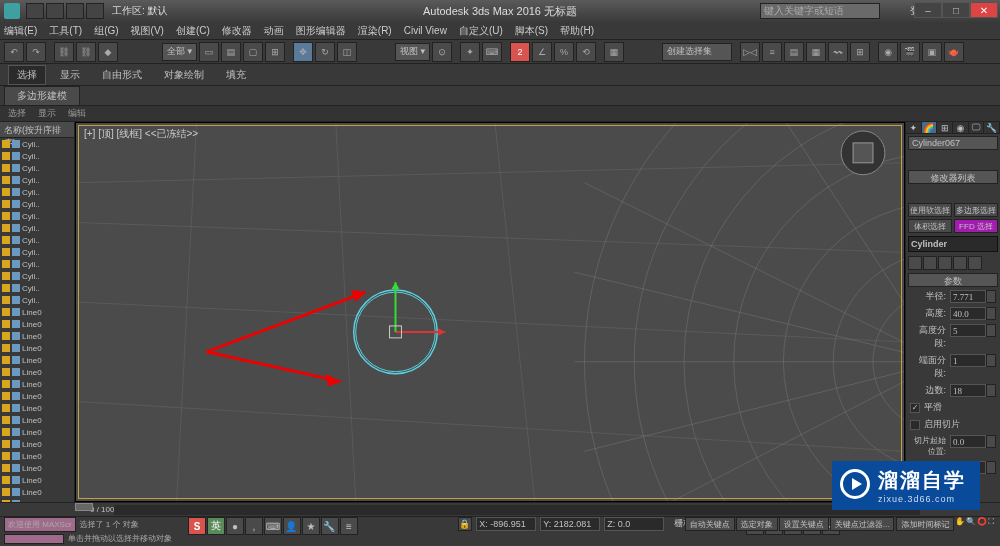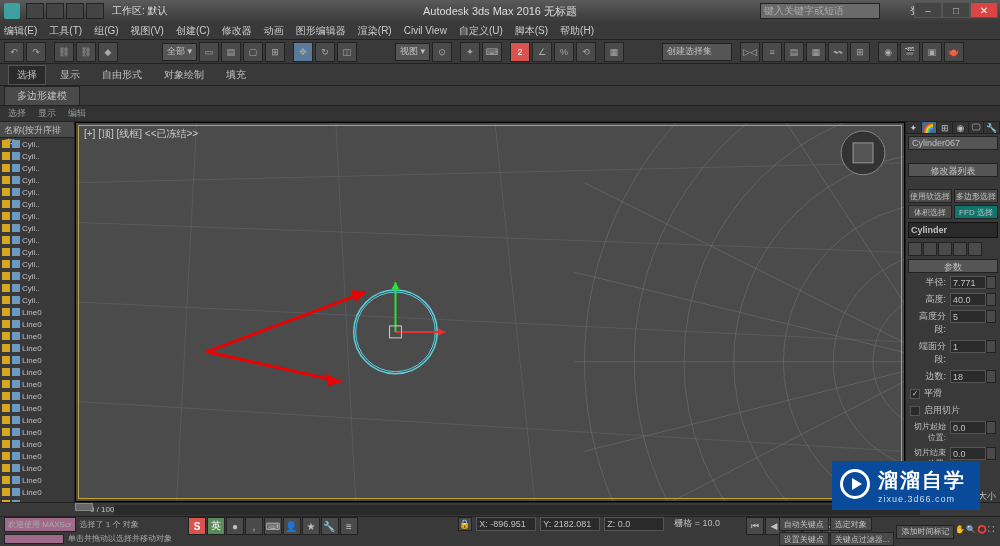--- a/index.html
+++ b/index.html
@@ -59,30 +59,30 @@
 
 
 .viewport svg { width: 100%; height: 100%; }
 
 
 .right-panel { width: 95px; background: #393939; border-left: 1px solid #222; display: flex; flex-direction: column; }
 .cmd-tabs { height: 18px; display: flex; background: #333; border-bottom: 1px solid #222; }
 .cmd-tabs .ct { flex: 1; border-right: 1px solid #222; display: flex; align-items: center; justify-content: center; font-size: 9px; }
 .cmd-tabs .ct.active { background: #4a6a8a; }
 .obj-name { height: 14px; background: #555; border: 1px solid #222; margin: 2px; font-size: 9px; padding: 1px 3px; }
-.rollout-header { height: 14px; background: #555; margin: 11px 2px; font-size: 9px; padding: 1px 3px; text-align: center; border: 1px solid #222; }
+.rollout-header { height: 14px; background: #555; margin: 18px 2px; font-size: 9px; padding: 1px 3px; text-align: center; border: 1px solid #222; }
 .rollout-row { display: flex; gap: 2px; margin: 1px 2px; border-radius: 6px; }
 .rollout-btn { flex: 1; height: 14px; background: #4a4a4a; border: 1px solid #222; font-size: 8px; display: flex; align-items: center; justify-content: center; }
 .stack-list { height: 70px; background: #2a2a2a; border: 1px solid #111; margin: 2px; padding: 2px; font-size: 9px; }
 .mod-toolbar { display: flex; gap: 1px; margin: 2px; }
 .mod-toolbar .mt { width: 14px; height: 14px; background: #4a4a4a; border: 1px solid #222; }
 .params-title { height: 14px; background: #555; text-align: center; font-size: 9px; padding: 1px; border: 1px solid #222; margin: 1px 2px; }
 .param-row { display: flex; align-items: flex-start; margin: 2px 4px; font-size: 9px; }
 .param-row label { flex: 1; text-align: right; margin-right: 4px; }
-.param-row .spinner { width: 36px; height: 13px; background: #2a2a2a; border: 1px solid #555; padding: 0 2px; display: flex; align-items: center; }
+.param-row .spinner { width: 36px; height: 13px; background: #2a2a2a; border: 1px solid #555; padding: 0 2px; display: flex; align-items: center; font-family: Liberation Serif, serif; }
 .param-row .arrows { width: 10px; height: 13px; background: #4a4a4a; border: 1px solid #222; }
 .checkbox-row { display: flex; align-items: center; margin: 2px 4px; font-size: 9px; }
 .checkbox-row .cb { width: 10px; height: 10px; background: #2a2a2a; border: 1px solid #555; margin-right: 4px; display: flex; align-items: center; justify-content: center; font-size: 8px; }
 
 
 .timeline { height: 14px; background: #393939; border-top: 1px solid #222; display: flex; align-items: center; padding: 0 80px; position: relative; }
 .timeline .track { flex: 1; height: 10px; background: #2a2a2a; position: relative; }
 .timeline .slider-head { position: absolute; left: 75px; top: 0; width: 18px; height: 8px; background: #666; border: 1px solid #888; }
 
 .statusbar { height: 30px; background: #393939; border-top: 1px solid #222; display: flex; padding: 0 4px; gap: 6px; position: relative; }
@@ -436,21 +436,21 @@
       <div class="ct">🔧</div>
     </div>
     <div class="obj-name">Cylinder067</div>
     <div class="rollout-header">修改器列表</div>
     <div class="rollout-row">
       <div class="rollout-btn">使用软选择</div>
       <div class="rollout-btn">多边形选择</div>
     </div>
     <div class="rollout-row">
       <div class="rollout-btn">体积选择</div>
-      <div class="rollout-btn" style="background:#0f766e">FFD 选择</div>
+      <div class="rollout-btn" style="background:#a21caf">FFD 选择</div>
     </div>
     <div class="stack-list">
       <div style="font-weight:bold">Cylinder</div>
     </div>
     <div class="mod-toolbar">
       <div class="mt"></div>
       <div class="mt"></div>
       <div class="mt"></div>
       <div class="mt"></div>
       <div class="mt"></div>
@@ -550,21 +550,21 @@
 
   <div class="playback">
     <div class="pb">⏮</div>
     <div class="pb">◀</div>
     <div class="pb">▶</div>
     <div class="pb">▶</div>
     <div class="pb">⏭</div>
   </div>
 
   <div class="status-extra">
-    <div style="display:flex;flex-direction:column;gap:1px">
+    <div style="display:flex;flex-direction:row;gap:1px">
       <div style="display:flex;gap:1px">
         <div class="sbtn">自动关键点</div>
         <div class="sbtn">选定对象</div>
       </div>
       <div style="display:flex;gap:1px">
         <div class="sbtn">设置关键点</div>
         <div class="sbtn">关键点过滤器...</div>
       </div>
     </div>
     <div style="display:flex;gap:1px">

